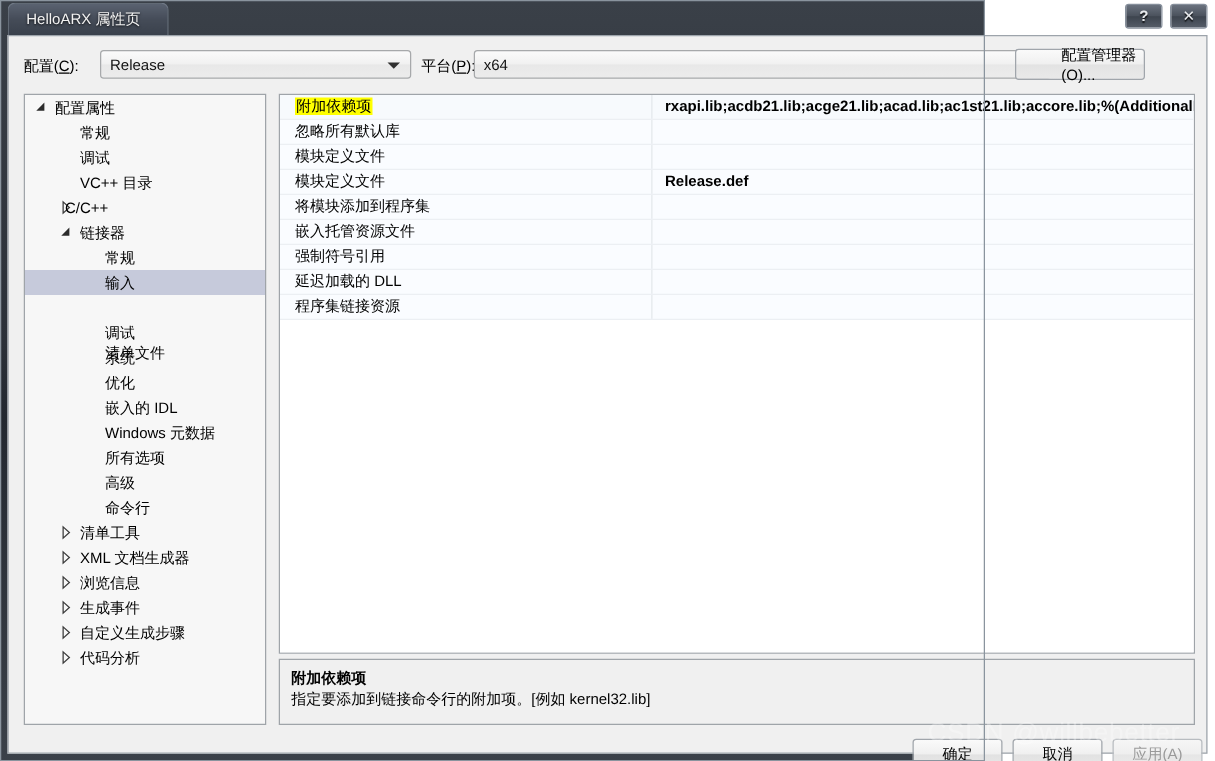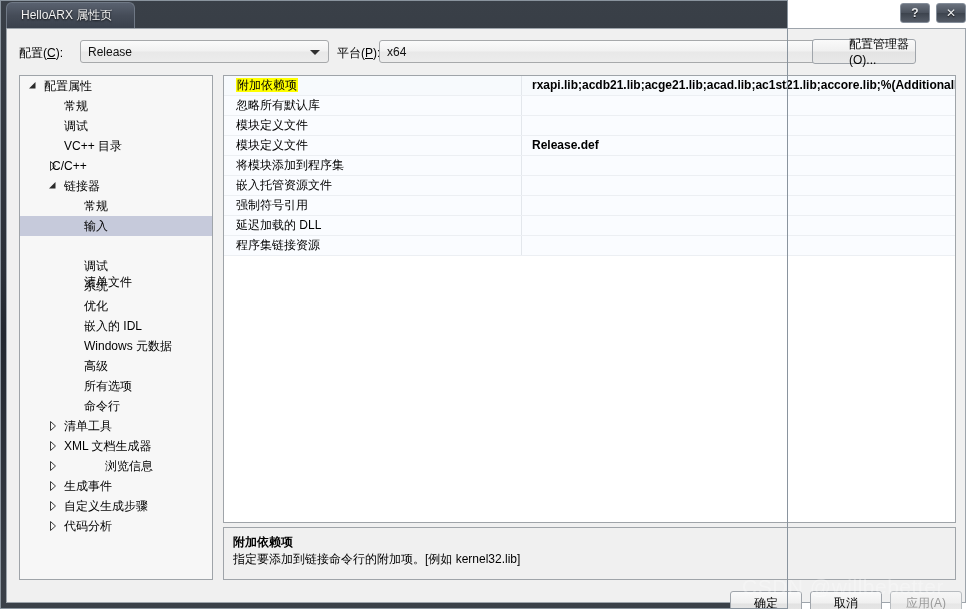--- a/index.html
+++ b/index.html
@@ -370,45 +370,45 @@
         <div class="tree-item">
           <span class="tree-label" style="position: absolute; left: 64px;">优化</span>
         </div>
         <div class="tree-item">
           <span class="tree-label" style="position: absolute; left: 64px;">嵌入的 IDL</span>
         </div>
         <div class="tree-item">
           <span class="tree-label" style="position: absolute; left: 64px;">Windows 元数据</span>
         </div>
         <div class="tree-item">
+          <span class="tree-label" style="position: absolute; left: 64px;">所有选项</span>
+        </div>
+        <div class="tree-item">
           <span class="tree-label" style="position: absolute; left: 64px;">高级</span>
         </div>
         <div class="tree-item">
-          <span class="tree-label" style="position: absolute; left: 64px;">所有选项</span>
-        </div>
-        <div class="tree-item">
           <span class="tree-label" style="position: absolute; left: 64px;">命令行</span>
         </div>
         <div class="tree-item">
           <span style="position: absolute; left: 26px; top: 0px; width: 14px; height: 20px;"><svg width="14" height="20" viewBox="0 0 14 20">
               <path d="M4.5 5.5 L9.5 10 L4.5 14.5 Z" fill="none" stroke="#3a3a3a" stroke-width="1"></path>
             </svg></span>
           <span class="tree-label" style="position: absolute; left: 44px;">清单工具</span>
         </div>
         <div class="tree-item">
           <span style="position: absolute; left: 26px; top: 0px; width: 14px; height: 20px;"><svg width="14" height="20" viewBox="0 0 14 20">
               <path d="M4.5 5.5 L9.5 10 L4.5 14.5 Z" fill="none" stroke="#3a3a3a" stroke-width="1"></path>
             </svg></span>
           <span class="tree-label" style="position: absolute; left: 44px;">XML 文档生成器</span>
         </div>
         <div class="tree-item">
           <span style="position: absolute; left: 26px; top: 0px; width: 14px; height: 20px;"><svg width="14" height="20" viewBox="0 0 14 20">
               <path d="M4.5 5.5 L9.5 10 L4.5 14.5 Z" fill="none" stroke="#3a3a3a" stroke-width="1"></path>
             </svg></span>
-          <span class="tree-label" style="position: absolute; left: 44px; margin-left: 41px;">浏览信息</span>
+          <span class="tree-label" style="position: absolute; left: 44px;">浏览信息</span>
         </div>
         <div class="tree-item">
           <span style="position: absolute; left: 26px; top: 0px; width: 14px; height: 20px;"><svg width="14" height="20" viewBox="0 0 14 20">
               <path d="M4.5 5.5 L9.5 10 L4.5 14.5 Z" fill="none" stroke="#3a3a3a" stroke-width="1"></path>
             </svg></span>
           <span class="tree-label" style="position: absolute; left: 44px;">生成事件</span>
         </div>
         <div class="tree-item">
           <span style="position: absolute; left: 26px; top: 0px; width: 14px; height: 20px;"><svg width="14" height="20" viewBox="0 0 14 20">
               <path d="M4.5 5.5 L9.5 10 L4.5 14.5 Z" fill="none" stroke="#3a3a3a" stroke-width="1"></path>

